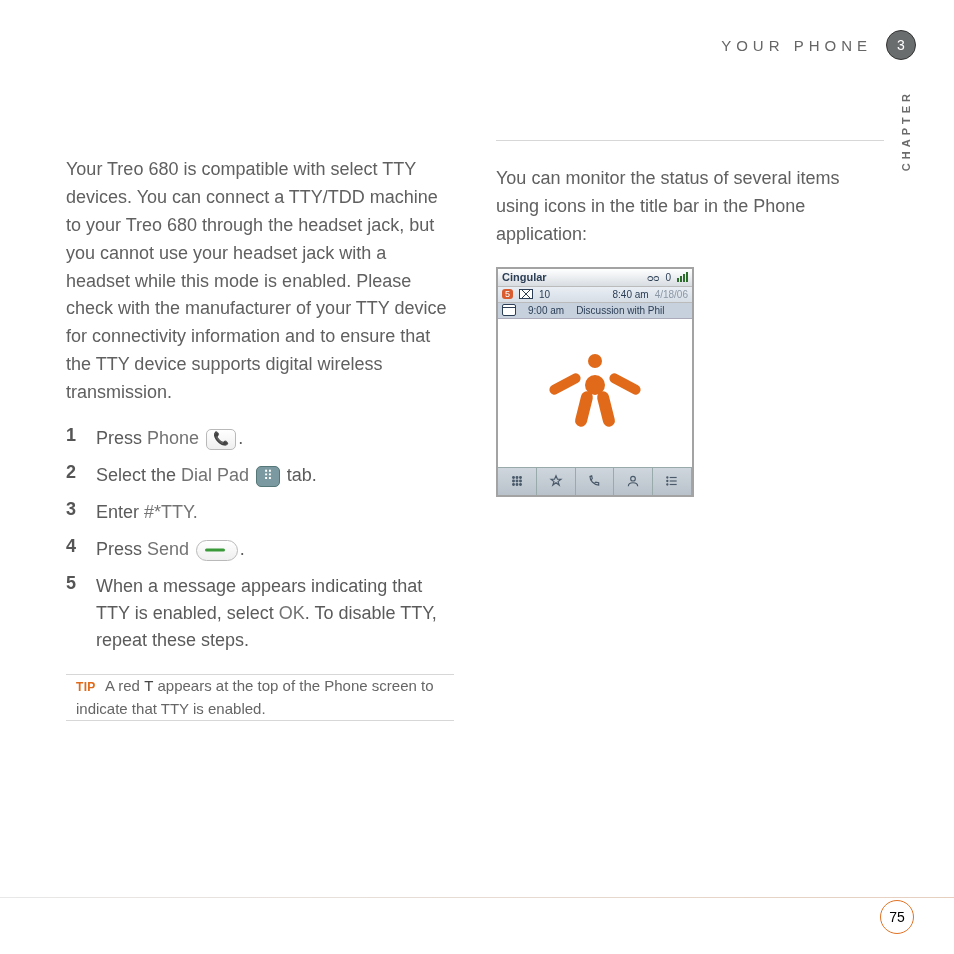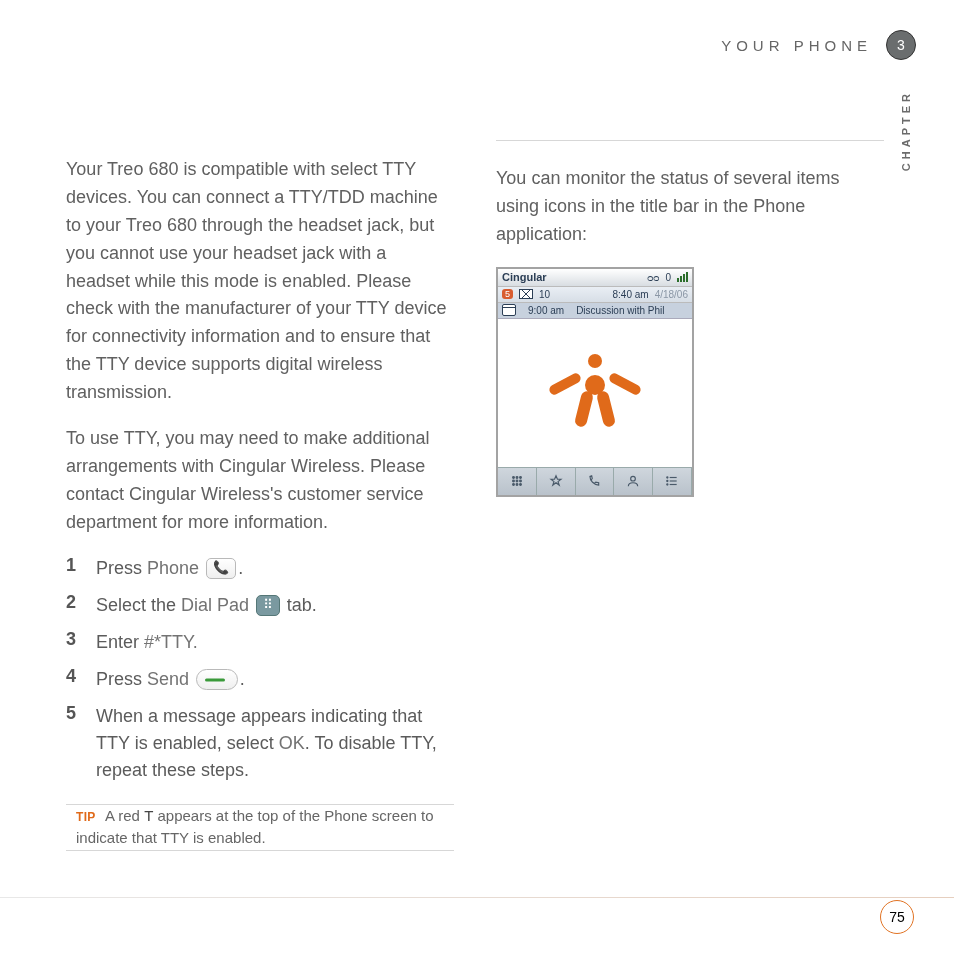--- a/index.html
+++ b/index.html
@@ -115,21 +115,20 @@
 <div class="hdr">
   <span class="hdr-section">YOUR PHONE</span>
   <span class="chapter-badge">3</span>
 </div>
 <div class="chapter-vert">CHAPTER</div>
 
 <div class="page">
 
   <div class="col">
     <p class="para">Your Treo 680 is compatible with select TTY devices. You can connect a TTY/TDD machine to your Treo 680 through the headset jack, but you cannot use your headset jack with a headset while this mode is enabled. Please check with the manufacturer of your TTY device for connectivity information and to ensure that the TTY device supports digital wireless transmission.</p>
-    <p class="para">To use TTY, you may need to make additional arrangements with Cingular Wireless. Please contact Cingular Wireless's customer service department for more information.</p>
 
     <div class="steps">
       <div class="step">
         <span class="num">1</span>
         <span class="txt">
           <span>Press </span><b>Phone</b>
           <span class="ico">📞</span>.
         </span>
       </div>
       <div class="step">

